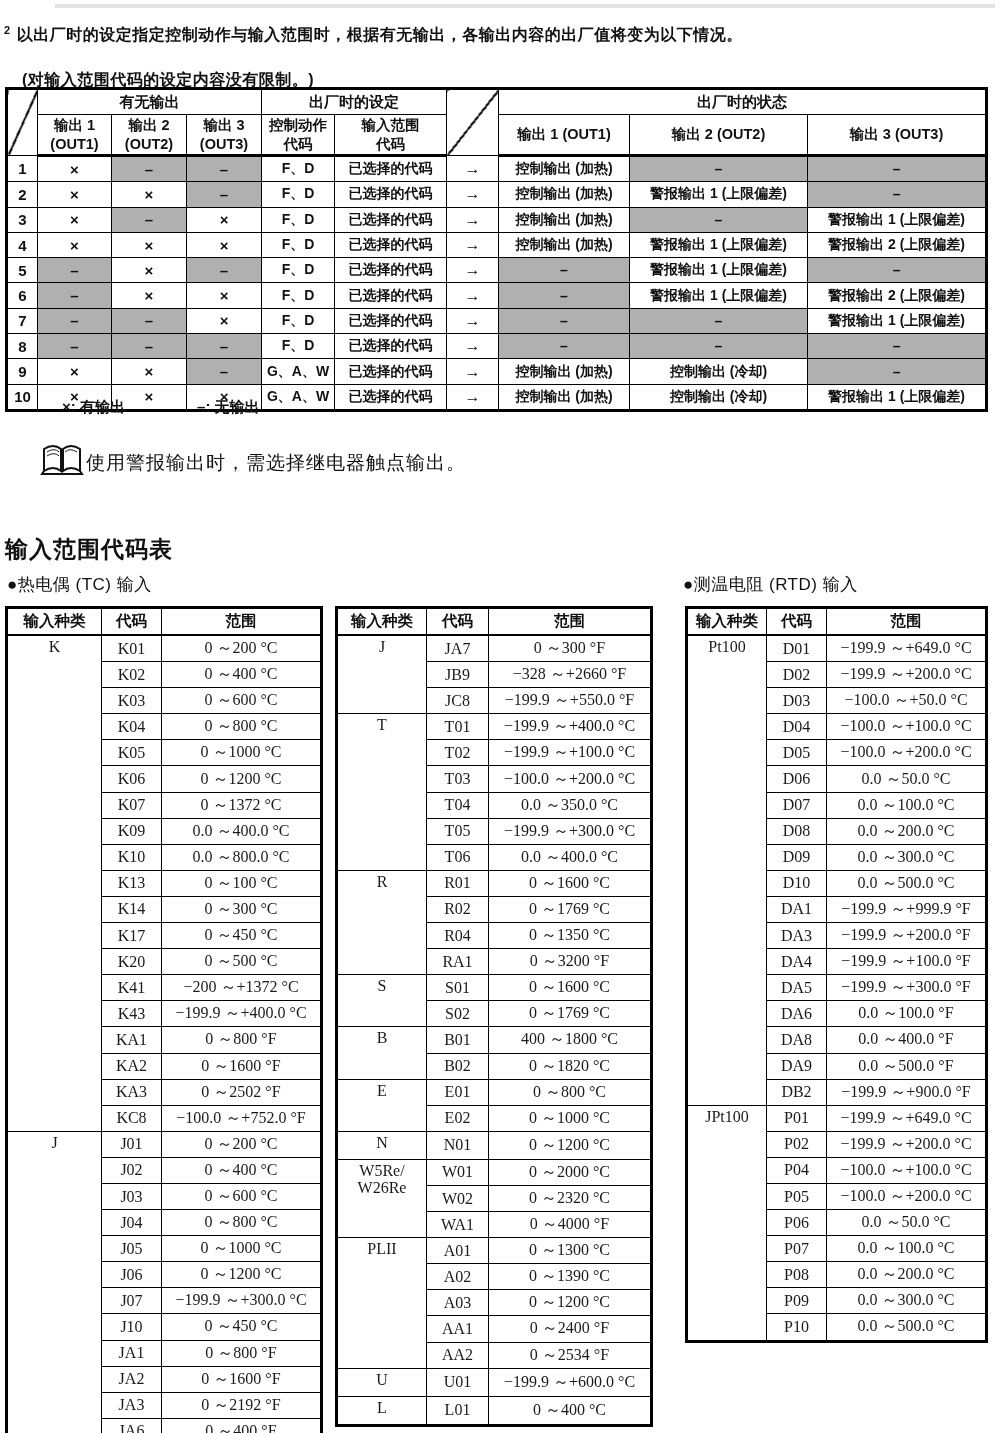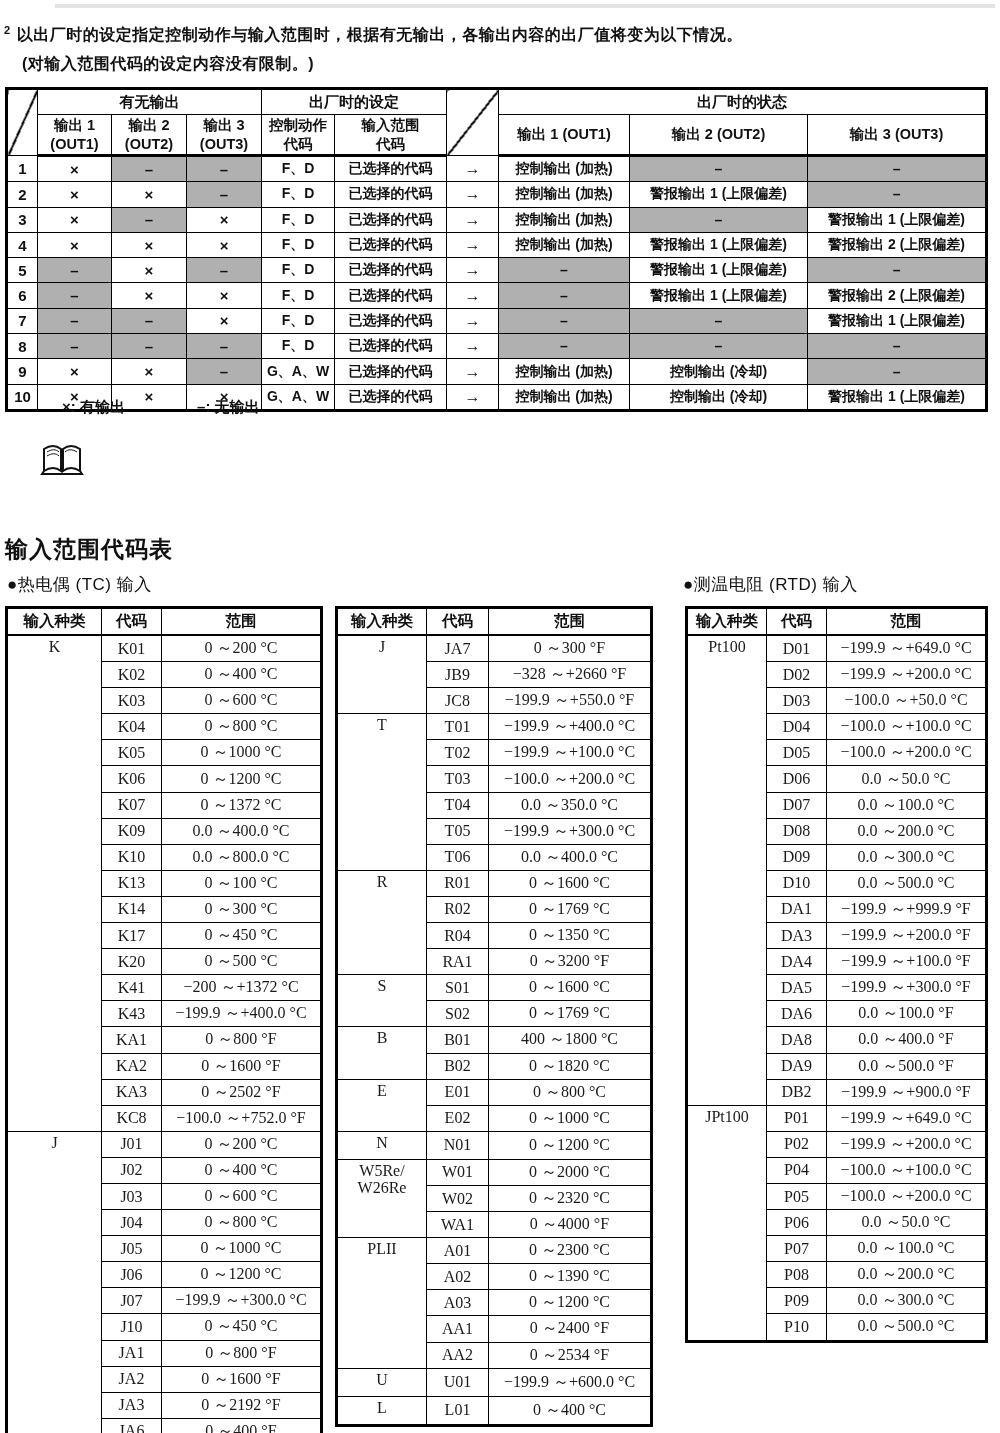--- a/index.html
+++ b/index.html
@@ -3,21 +3,21 @@
 <meta charset="utf-8">
 <style>
   html,body{margin:0;padding:0;background:#fff;}
   .page{position:relative;width:1000px;height:1433px;background:#fff;overflow:hidden;
         font-family:"Liberation Sans",sans-serif;color:#111;}
   .streak{position:absolute;left:55px;top:4px;width:940px;height:4px;background:#e4e4e4;}
 
   
   .intro{position:absolute;left:4px;top:24px;font-size:16px;font-weight:600;letter-spacing:.5px;}
   .intro sup{font-size:11px;margin-right:6px;}
-  .intro2{margin-left:18px;margin-top:8px;}
+  .intro2{margin-left:18px;margin-top:24px;}
 
   
   table{border-collapse:collapse;table-layout:fixed;border-radius:15px;}
   .main{position:absolute;left:5px;top:87px;width:980px;border:3px solid #000;
         font-weight:600;}
   .main th,.main td{border:1.5px solid #000;text-align:center;vertical-align:middle;
         padding:0;overflow:hidden;font-weight:600;}
   .main thead tr.gh th{height:24px;font-size:15px;}
   .main thead tr.sh th{height:39px;font-size:14.5px;line-height:1.25;white-space:pre-line;}
   .main thead tr.sh th{border-bottom:3px solid #000;}
@@ -232,20 +232,21 @@
     <span>×:  有输出</span>
     <span class="second">–:  无输出</span>
   </div>
 
   <svg class="book" width="44" height="34" viewBox="0 0 44 34">
     <path d="M4 6 C10 2,16 2,21 6 L21 28 C16 24,10 24,4 28 Z" fill="none" stroke="#111" stroke-width="2"></path>
     <path d="M40 6 C34 2,28 2,23 6 L23 28 C28 24,34 24,40 28 Z" fill="none" stroke="#111" stroke-width="2"></path>
     <path d="M7 9 C12 6,16 6,19 9 M7 13 C12 10,16 10,19 13 M25 9 C28 6,32 6,37 9" fill="none" stroke="#111" stroke-width="1"></path>
     <path d="M4 28 L2 31 L22 31 L42 31 L40 28" fill="none" stroke="#111" stroke-width="2"></path>
   </svg>
+  <div class="note-text">使用警报输出时，需选择继电器触点输出。</div>
 
   <div class="sec-title">输入范围代码表</div>
   <div class="bullet tc">●热电偶 (TC) 输入</div>
   <div class="bullet rtd">●测温电阻 (RTD) 输入</div>
 
   <table class="range-table t1">
     <colgroup>
         <col style="width:95px">
         <col style="width:60px">
         <col style="width:160px">
@@ -498,21 +499,21 @@
           <td>W02</td>
           <td>0 ～2320 °C</td>
         </tr>
         <tr>
           <td>WA1</td>
           <td>0 ～4000 °F</td>
         </tr>
         <tr>
           <td class="species" rowspan="5">PLII</td>
           <td>A01</td>
-          <td>0 ～2300 °C</td>
+          <td>0 ～1300 °C</td>
         </tr>
         <tr>
           <td>A02</td>
           <td>0 ～1390 °C</td>
         </tr>
         <tr>
           <td>A03</td>
           <td>0 ～1200 °C</td>
         </tr>
         <tr>

